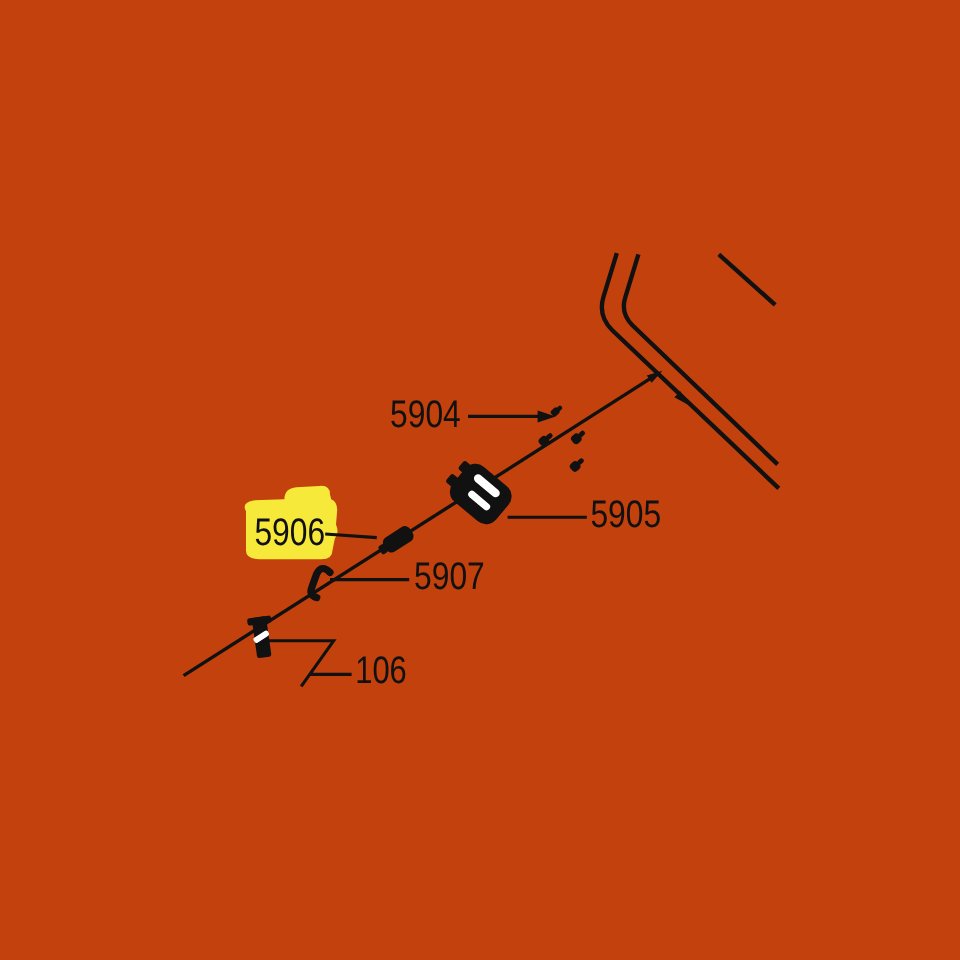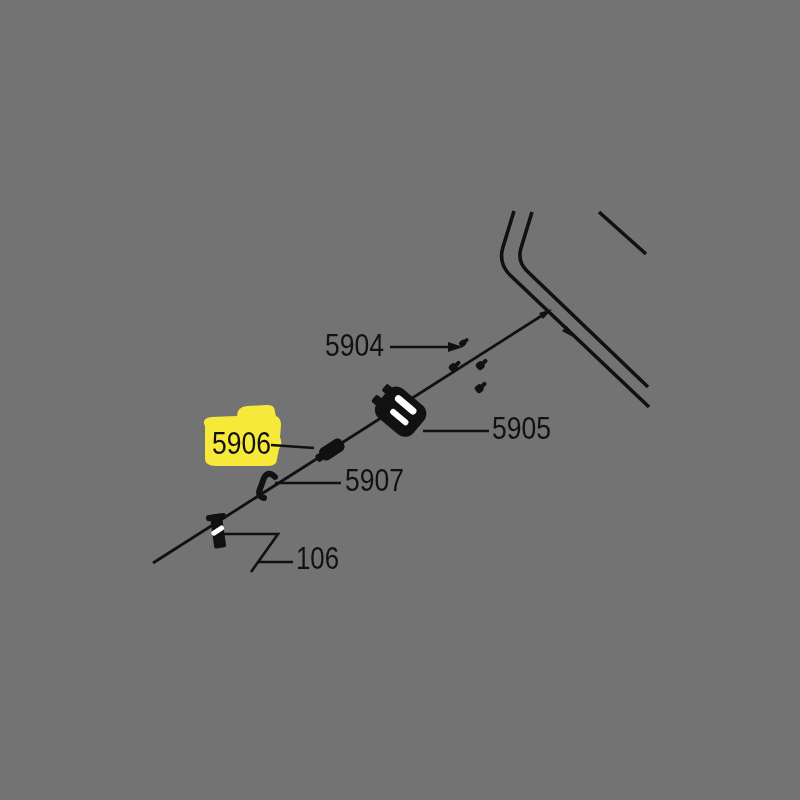--- a/index.html
+++ b/index.html
@@ -8,21 +8,21 @@
     width: 800px;
     height: 800px;
     background: #ffffff;
     overflow: hidden;
     font-family: "Liberation Sans", sans-serif;
   }
   .canvas {
     position: relative;
     width: 800px;
     height: 800px;
-    background: #737373;
+    background: #c2410c;
   }
   svg { display: block; }
   .line { stroke: currentColor; fill: none; }
   .fillpart { fill: currentColor; stroke: none; }
   .whitedetail { fill: #ffffff; stroke: none; }
   .callout-text {
     font-family: "Liberation Sans", sans-serif;
     font-size: 32px;
     fill: currentColor;
     letter-spacing: 0;

